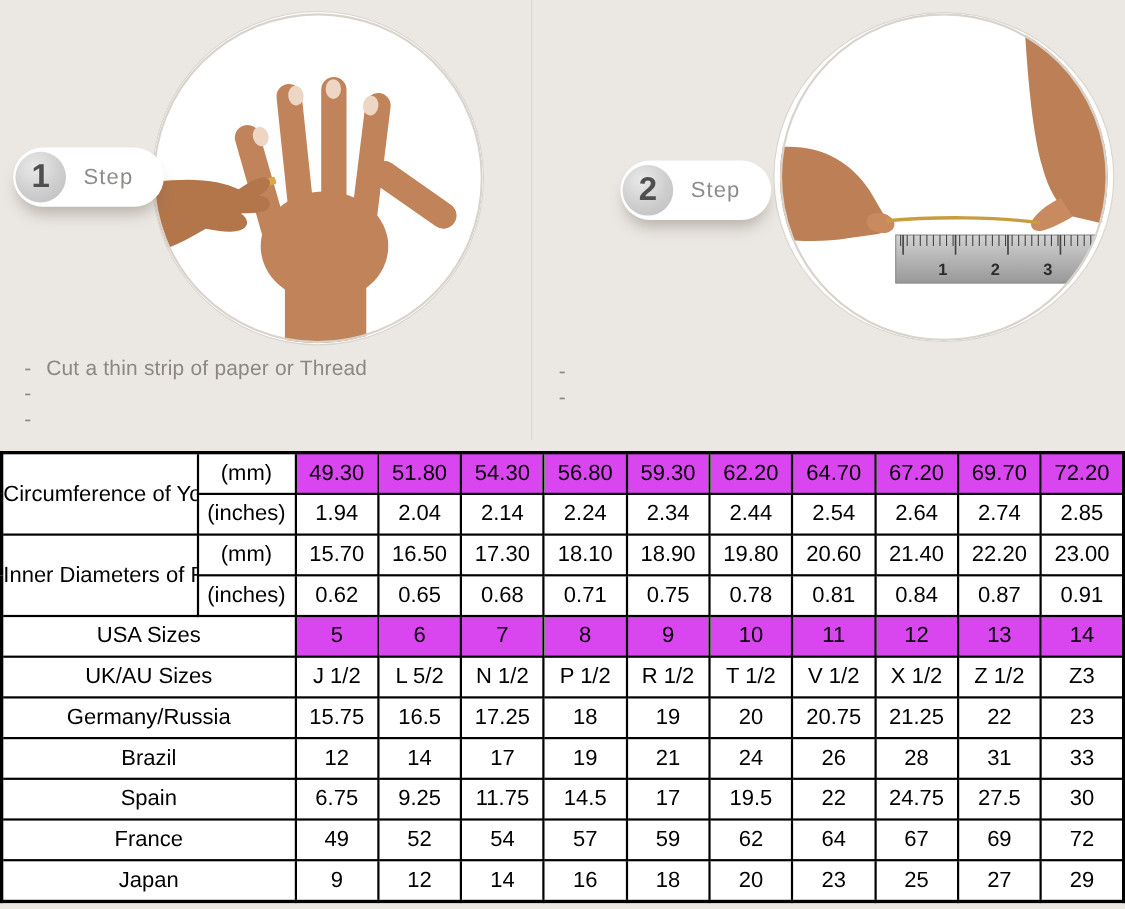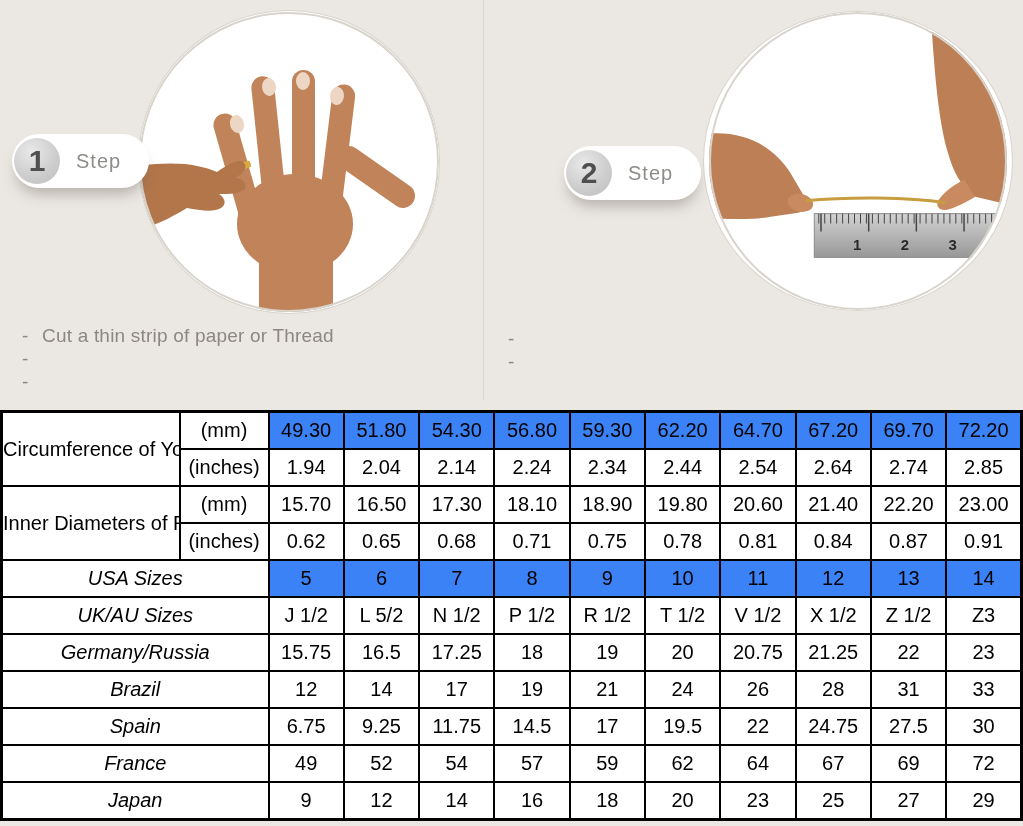--- a/index.html
+++ b/index.html
@@ -45,22 +45,22 @@
     position:absolute;left:0;top:410px;width:1023px;
     border-collapse:collapse;table-layout:fixed;background:#fff;
     font-size:20px;color:#000;border:3px solid #000;
   }
   table.chart td{
     border:2px solid #000;height:35px;padding:0;
     text-align:center;white-space:nowrap;overflow:hidden;
   }
   td.lbl{text-align:center;line-height:1.3;}
   td.unit{text-align:left;padding-left:6px;margin-left:44px;}
-  td.rowlabel{text-align:left;padding-left:8px;font-style:italic;}
-  td.hl{background:#3b82f6;}
+  td.rowlabel{text-align:left;padding-left:8px;}
+  td.hl{background:#d946ef;}
 </style>
 </head>
 <body>
 
 <div class="top-area">
   <div class="v-divider"></div>
 
   <div class="photo-circle" id="photo1">
     <svg viewBox="0 0 300 300">
       <defs>

